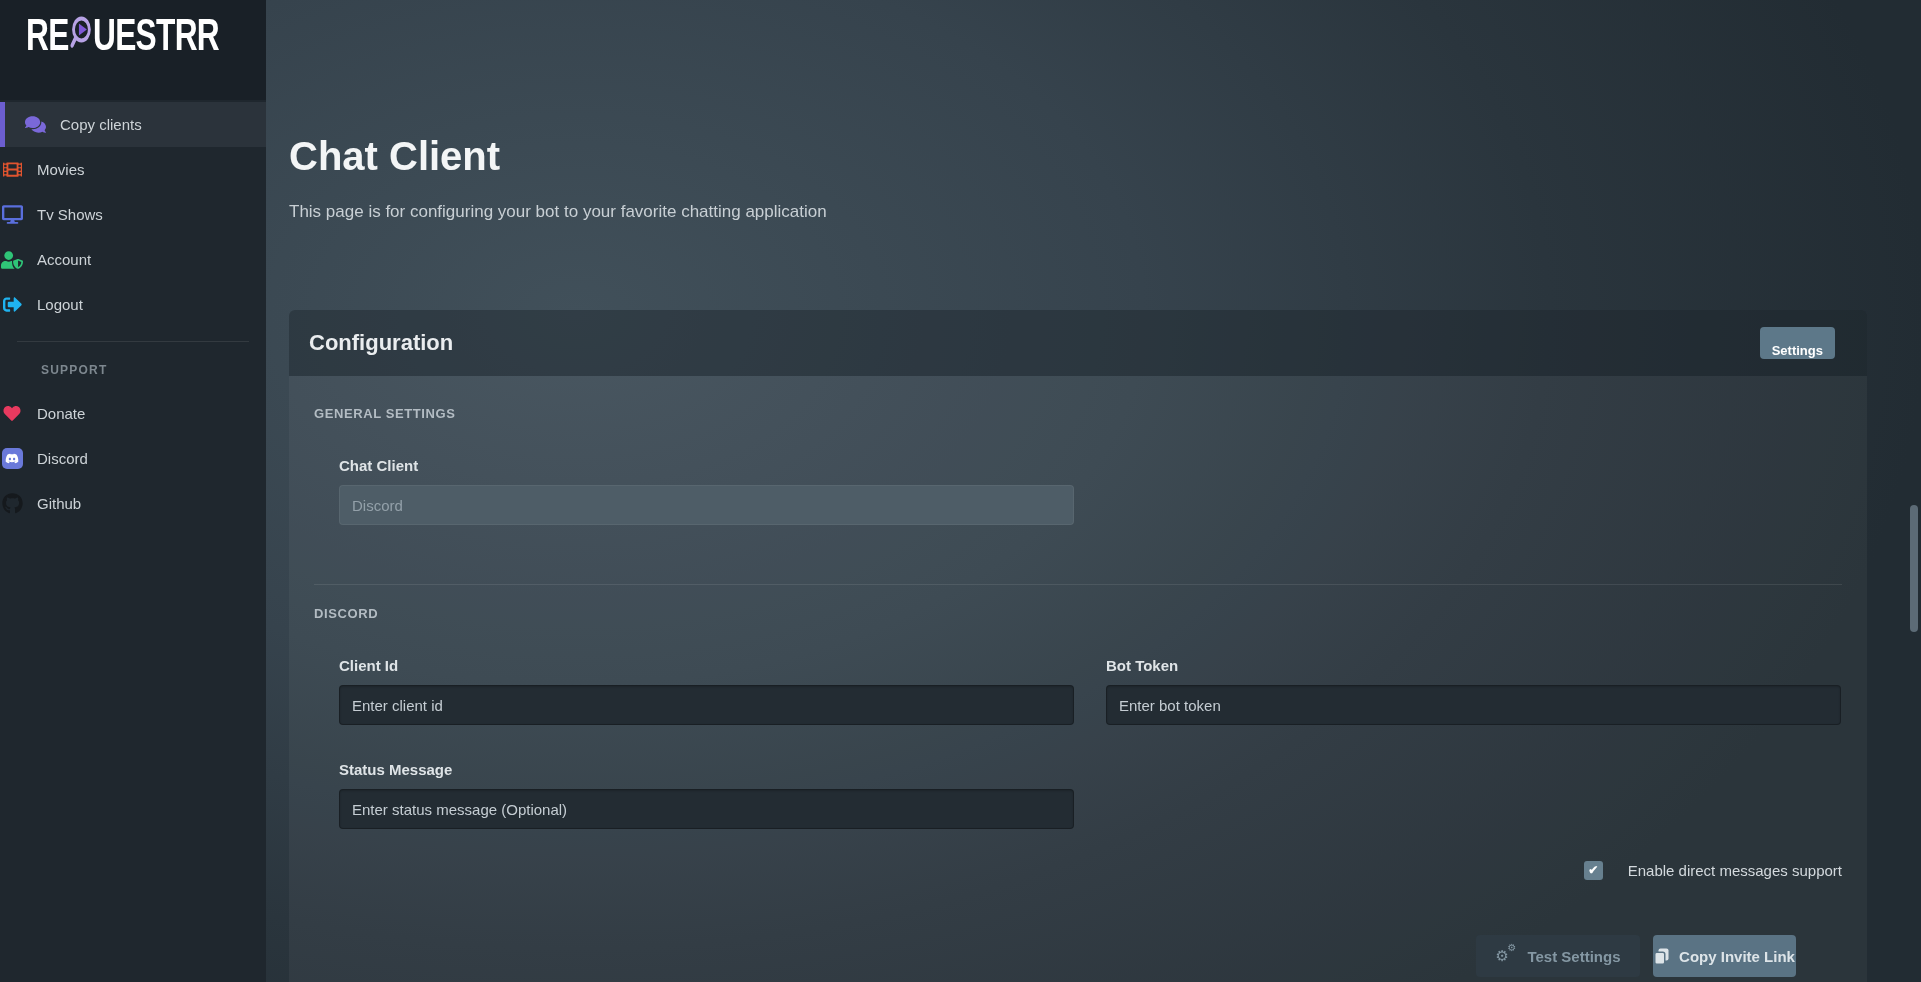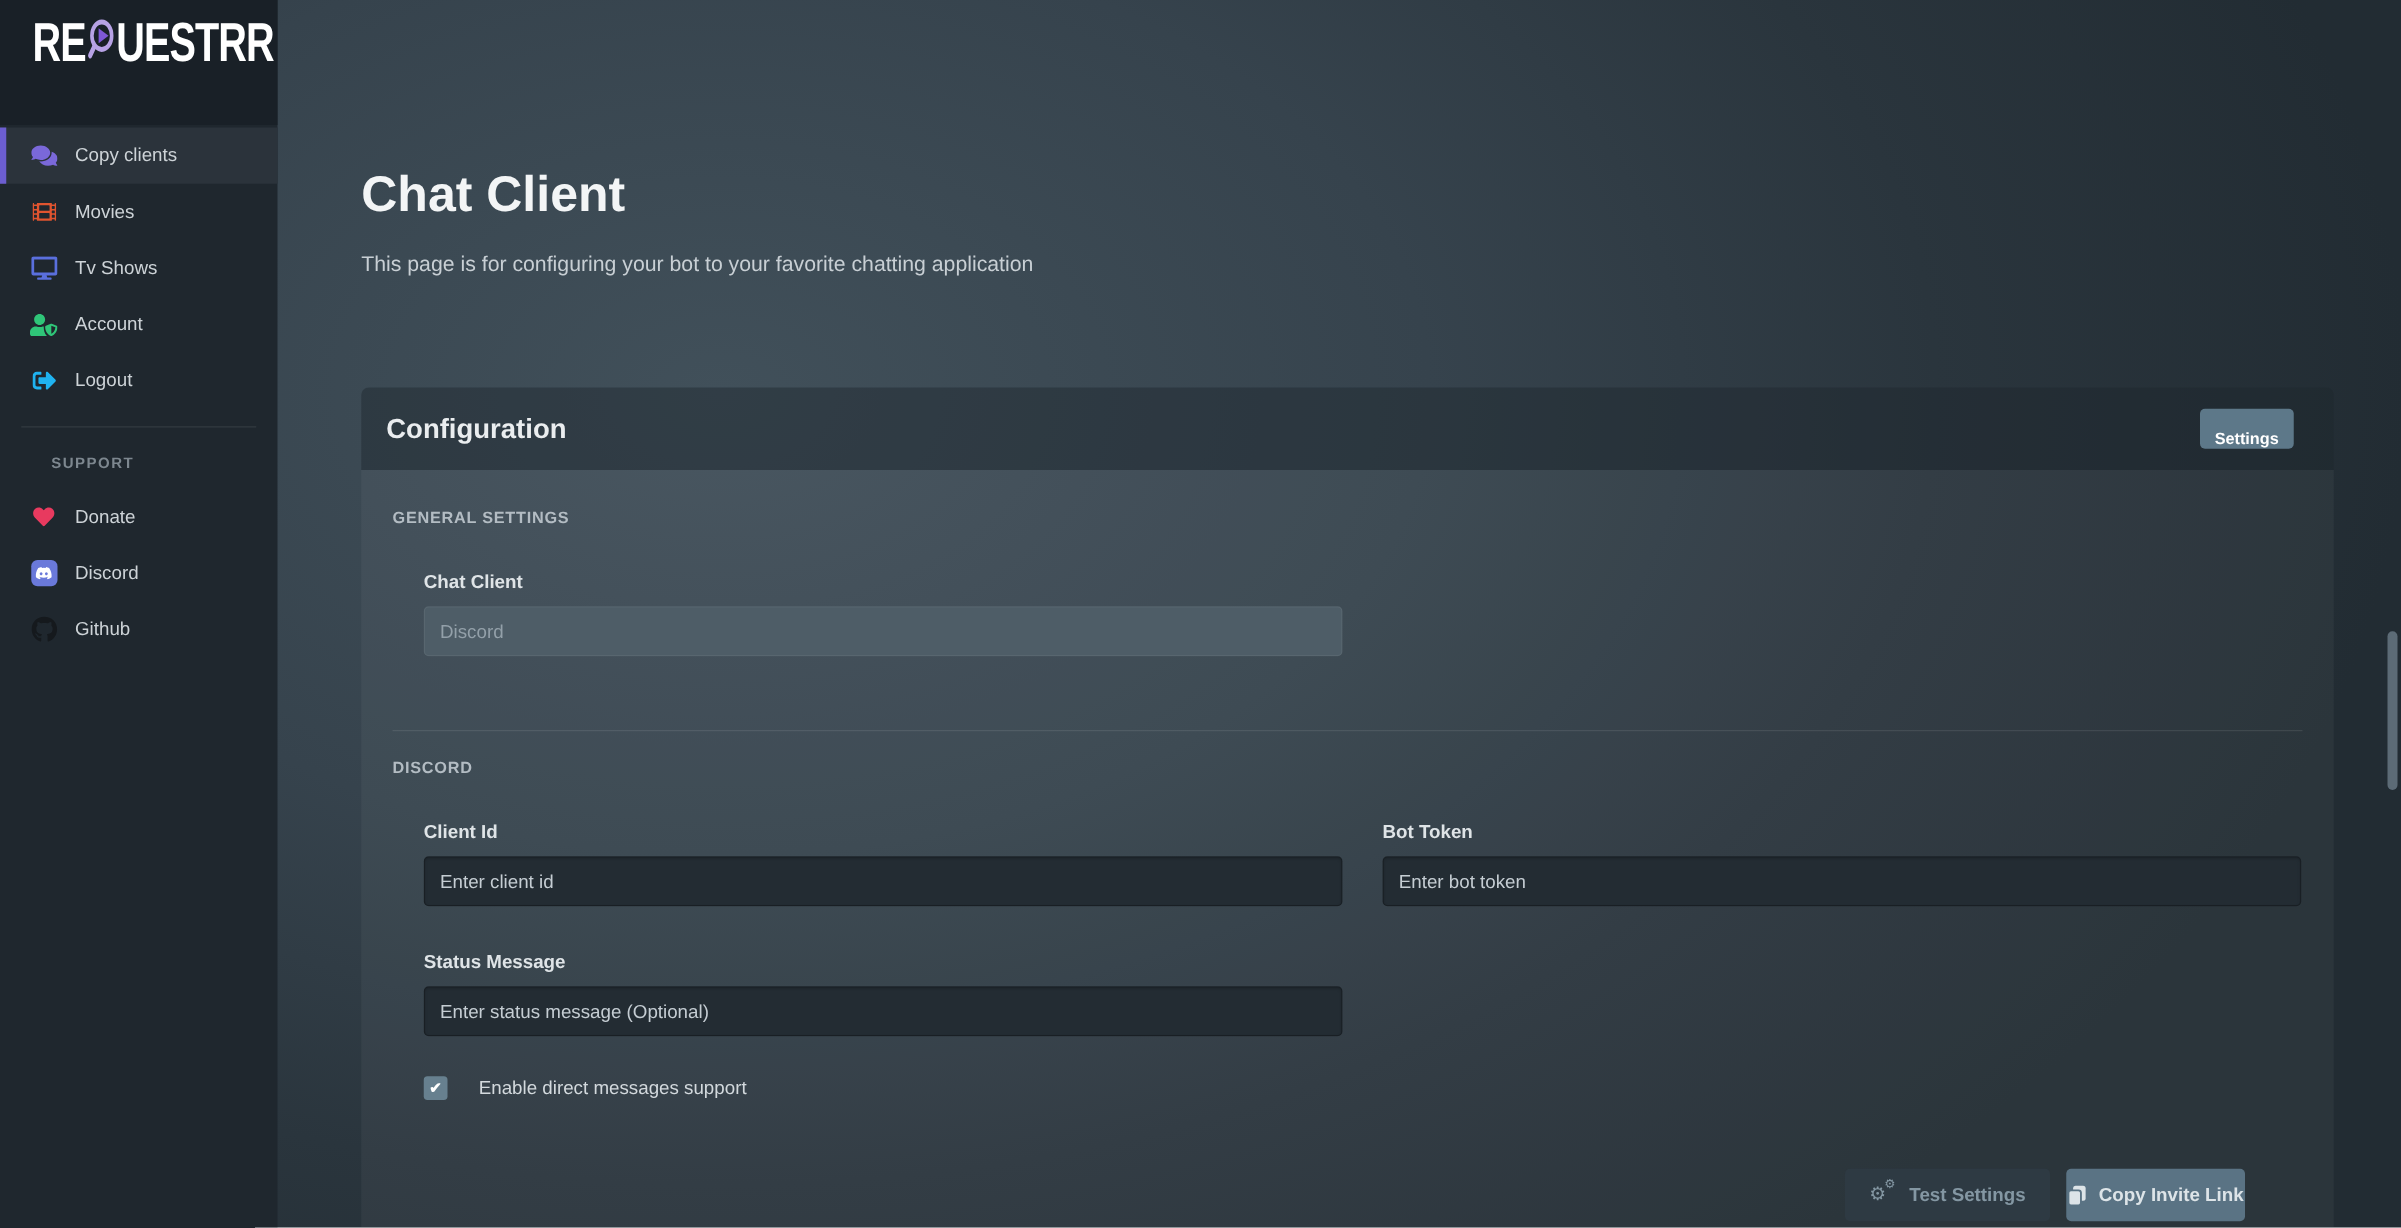--- a/index.html
+++ b/index.html
@@ -5,37 +5,37 @@
   * { margin:0; padding:0; box-sizing:border-box; }
   html,body { width:1921px; height:982px; overflow:hidden; }
   body {
     font-family:"Liberation Sans","DejaVu Sans",sans-serif;
     background: radial-gradient(1350px 880px at 30% 32%, #41505a 0%, #36434d 42%, #2a353d 72%, #222c33 100%);
     position:relative;
   }
 
   
   .sidebar {
-    position:absolute; left:0; top:0; bottom:0; width:222px;
+    position:absolute; left:0; top:0; bottom:0; width:266px;
     background:#1f272e; z-index:5;
   }
   .logo {
     height:100px; background:#192027;
     display:flex; align-items:flex-start; padding:13px 0 0 26px;
   }
   .logo-text {
     color:#ffffff; font-weight:bold; font-size:44px; line-height:44px;
     letter-spacing:-1px; transform:scaleX(0.72); transform-origin:left center;
     display:flex; align-items:center; white-space:nowrap;
   }
   .logo-q { margin:0 2px; }
   .nav { padding-top:2px; }
   .nav-item {
     height:45px; display:flex; align-items:center; gap:13px;
-    padding-left:23px; cursor:pointer; color:#cdd3d7; font-size:15px;
+    cursor:pointer; color:#cdd3d7; font-size:15px;
   }
   .nav-item.active {
     background:#2b333b; border-left:5px solid #6c5ed0; padding-left:18px;
   }
   .nav-icon { width:24px; display:flex; justify-content:center; align-items:center; flex:0 0 24px; }
   .nav-label { }
   .sidebar-divider { border:none; border-top:1px solid rgba(255,255,255,0.09); margin:14px 17px 0 17px; }
   .nav-section-title {
     padding-left:27px; margin:21px 0 14px 14px;
     font-size:12px; font-weight:bold; letter-spacing:1.2px; color:#7d878f;
@@ -90,21 +90,21 @@
   .text-input::placeholder { color:#c5cdd3; opacity:1; }
   .text-input:disabled {
     background:#4e5d67; border-color:rgba(255,255,255,0.06);
     color:#93a0a9; box-shadow:none;
   }
   .form-group.first { margin-top:35px; }
   .card-hr { border:none; border-top:1px solid rgba(255,255,255,0.09); margin:59px 0 0 0; }
   .form-row { display:flex; gap:32px; margin-top:35px; }
   .form-row .col { width:735px; }
   .form-group.status { margin-top:35px; }
-  .check-row { margin-top:32px; display:flex; align-items:center; gap:25px; }
+  .check-row { margin-top:32px; display:flex; align-items:center; gap:25px;justify-content:flex-end; }
   .dm-check {
     appearance:none; -webkit-appearance:none; width:19px; height:19px;
     background:#67808f; border-radius:3px; cursor:pointer; position:relative;
     flex:0 0 19px;
   }
   .dm-check:checked::after {
     content:"\2714"; position:absolute; left:0; top:0; width:19px; height:19px;
     color:#ffffff; font-size:12px; line-height:19px; text-align:center; font-weight:bold;
   }
   .check-label { font-size:15px; color:#d3d9dd; }

